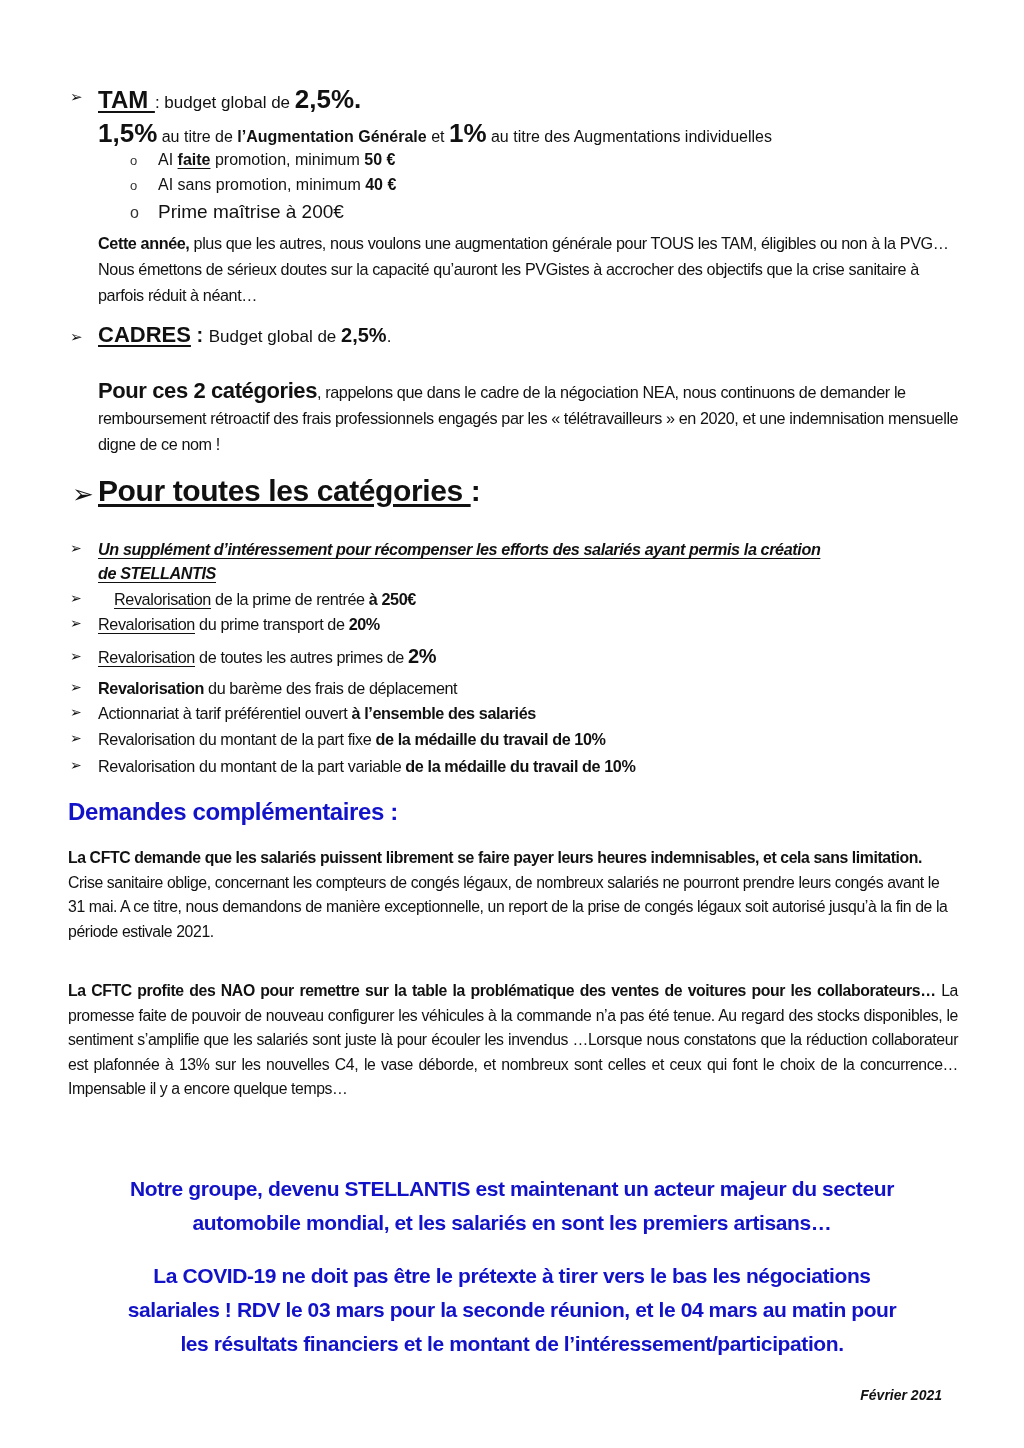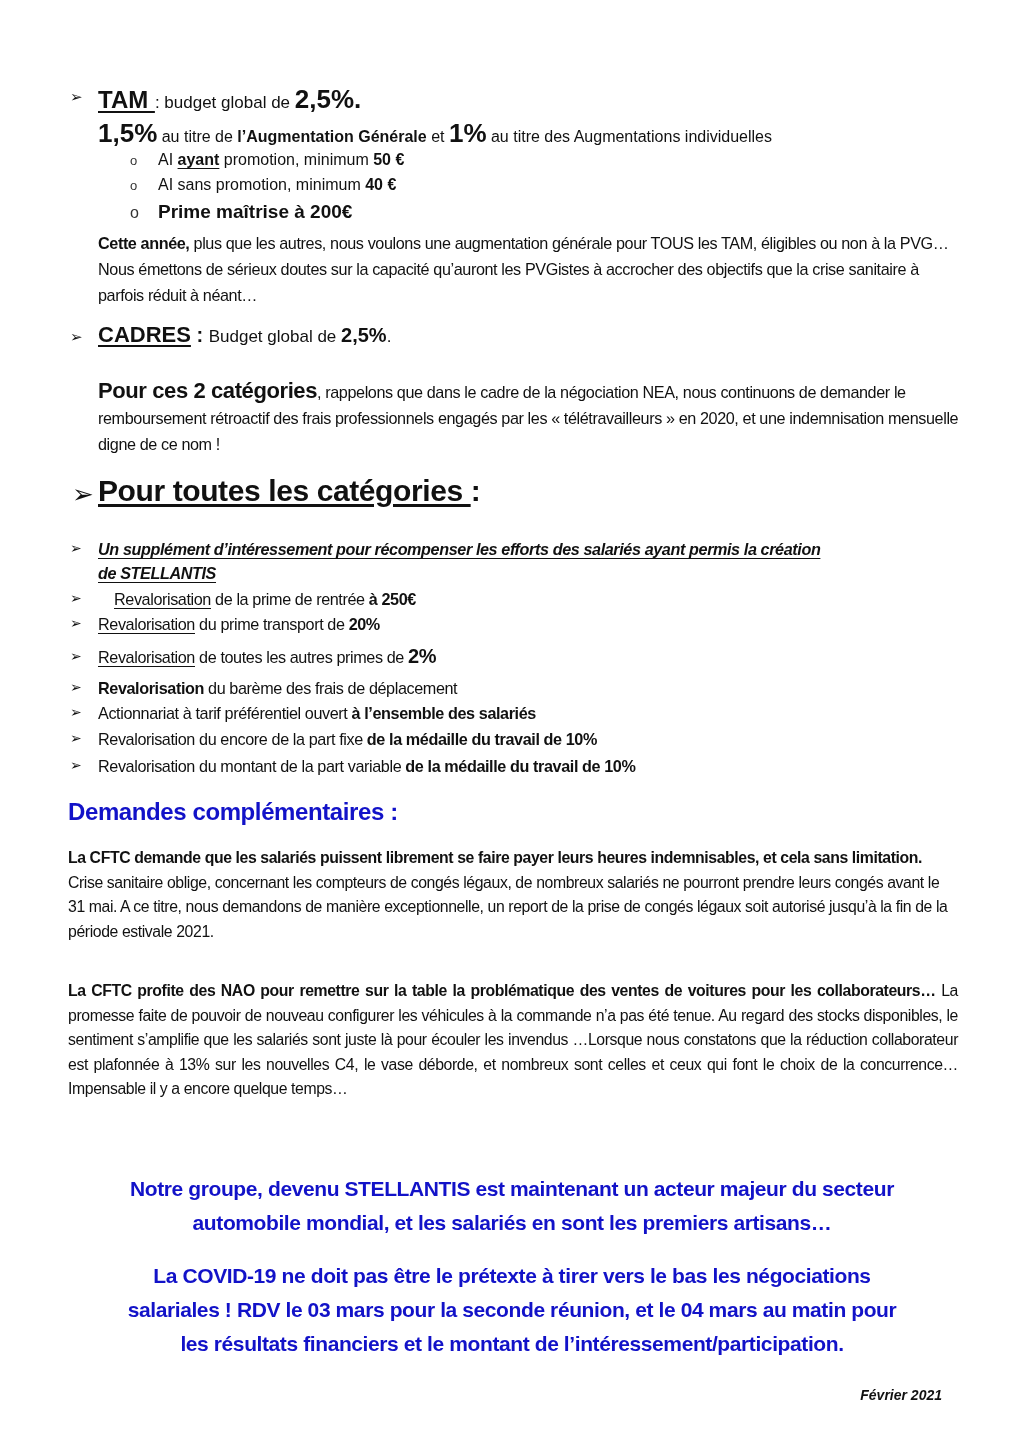--- a/index.html
+++ b/index.html
@@ -13,21 +13,21 @@
   .narrow { font-family: "Liberation Sans", sans-serif; letter-spacing: -0.4px; }
 
   .tam-line { left: 98px; top: 84px; font-size: 17px; }
   .tam-line .big { font-size: 26px; font-weight: bold; margin-top: 20px; }
   .tam-line .title { font-size: 24px; font-weight: bold; }
   .line2 { left: 98px; top: 118px; font-size: 16px; }
   .line2 .big { font-size: 26px; font-weight: bold; }
 
   .sub { left: 130px; font-size: 16px; }
   .sub .circ { display: inline-block; width: 28px; color: #333; font-size: 13px; }
-  .sub-big { font-size: 19px; font-weight: bold; }
+  .sub-big { font-size: 19px; font-weight: normal; }
 
   .para { position: absolute; left: 98px; width: 862px; font-size: 16.2px; line-height: 26px; }
 
   .cadres { left: 98px; top: 322px; font-size: 17px; }
   .cadres .title { font-size: 22px; font-weight: bold; }
   .cadres .big { font-size: 20px; font-weight: bold; }
 
   .pour2 { top: 378px; }
   .pour2 .lead { font-size: 22px; font-weight: bold; }
 
@@ -55,21 +55,21 @@
 
   <span class="arrow" style="left:70px; top:88px;">➢</span>
   <div class="abs tam-line">
     <span class="title u">TAM </span><span>: budget global de </span><span class="big">2,5%.</span>
   </div>
   <div class="abs line2">
     <span class="big">1,5%</span><span> au titre de </span><span class="b">l’Augmentation Générale</span><span> et </span><span class="big">1%</span><span> au titre des Augmentations individuelles</span>
   </div>
 
   <div class="abs sub" style="top:151px;">
-    <span class="circ">o</span><span>AI </span><span class="b u">ayant</span><span> promotion, minimum </span><span class="b">50 €</span>
+    <span class="circ">o</span><span>AI </span><span class="b u">faite</span><span> promotion, minimum </span><span class="b">50 €</span>
   </div>
   <div class="abs sub" style="top:176px;">
     <span class="circ">o</span><span>AI sans promotion, minimum </span><span class="b">40 €</span>
   </div>
   <div class="abs sub" style="top:201px;">
     <span class="circ" style="font-size:16px;">o</span><span class="sub-big">Prime maîtrise à 200€</span>
   </div>
 
   <div class="para narrow" style="top:230px;">
     <span class="b">Cette année,</span><span> plus que les autres, nous voulons une augmentation générale pour TOUS les TAM, éligibles ou non à la PVG… Nous émettons de sérieux doutes sur la capacité qu’auront les PVGistes à accrocher des objectifs que la crise sanitaire à parfois réduit à néant…</span>
@@ -115,21 +115,21 @@
     <span class="b">Revalorisation</span><span> du barème des frais de déplacement</span>
   </div>
 
   <span class="arrow item-arrow" style="top:704px;">➢</span>
   <div class="item narrow" style="top:701px;">
     <span>Actionnariat à tarif préférentiel ouvert </span><span class="b">à l’ensemble des salariés</span>
   </div>
 
   <span class="arrow item-arrow" style="top:730px;">➢</span>
   <div class="item narrow" style="top:727px;">
-    <span>Revalorisation du encore de la part fixe </span><span class="b">de la médaille du travail de 10%</span>
+    <span>Revalorisation du montant de la part fixe </span><span class="b">de la médaille du travail de 10%</span>
   </div>
 
   <span class="arrow item-arrow" style="top:757px;">➢</span>
   <div class="item narrow" style="top:754px;">
     <span>Revalorisation du montant de la part variable </span><span class="b">de la médaille du travail de 10%</span>
   </div>
 
   <div class="abs dem-title blue narrow">Demandes complémentaires :</div>
 
   <div class="para2 narrow" style="top:846px;">

